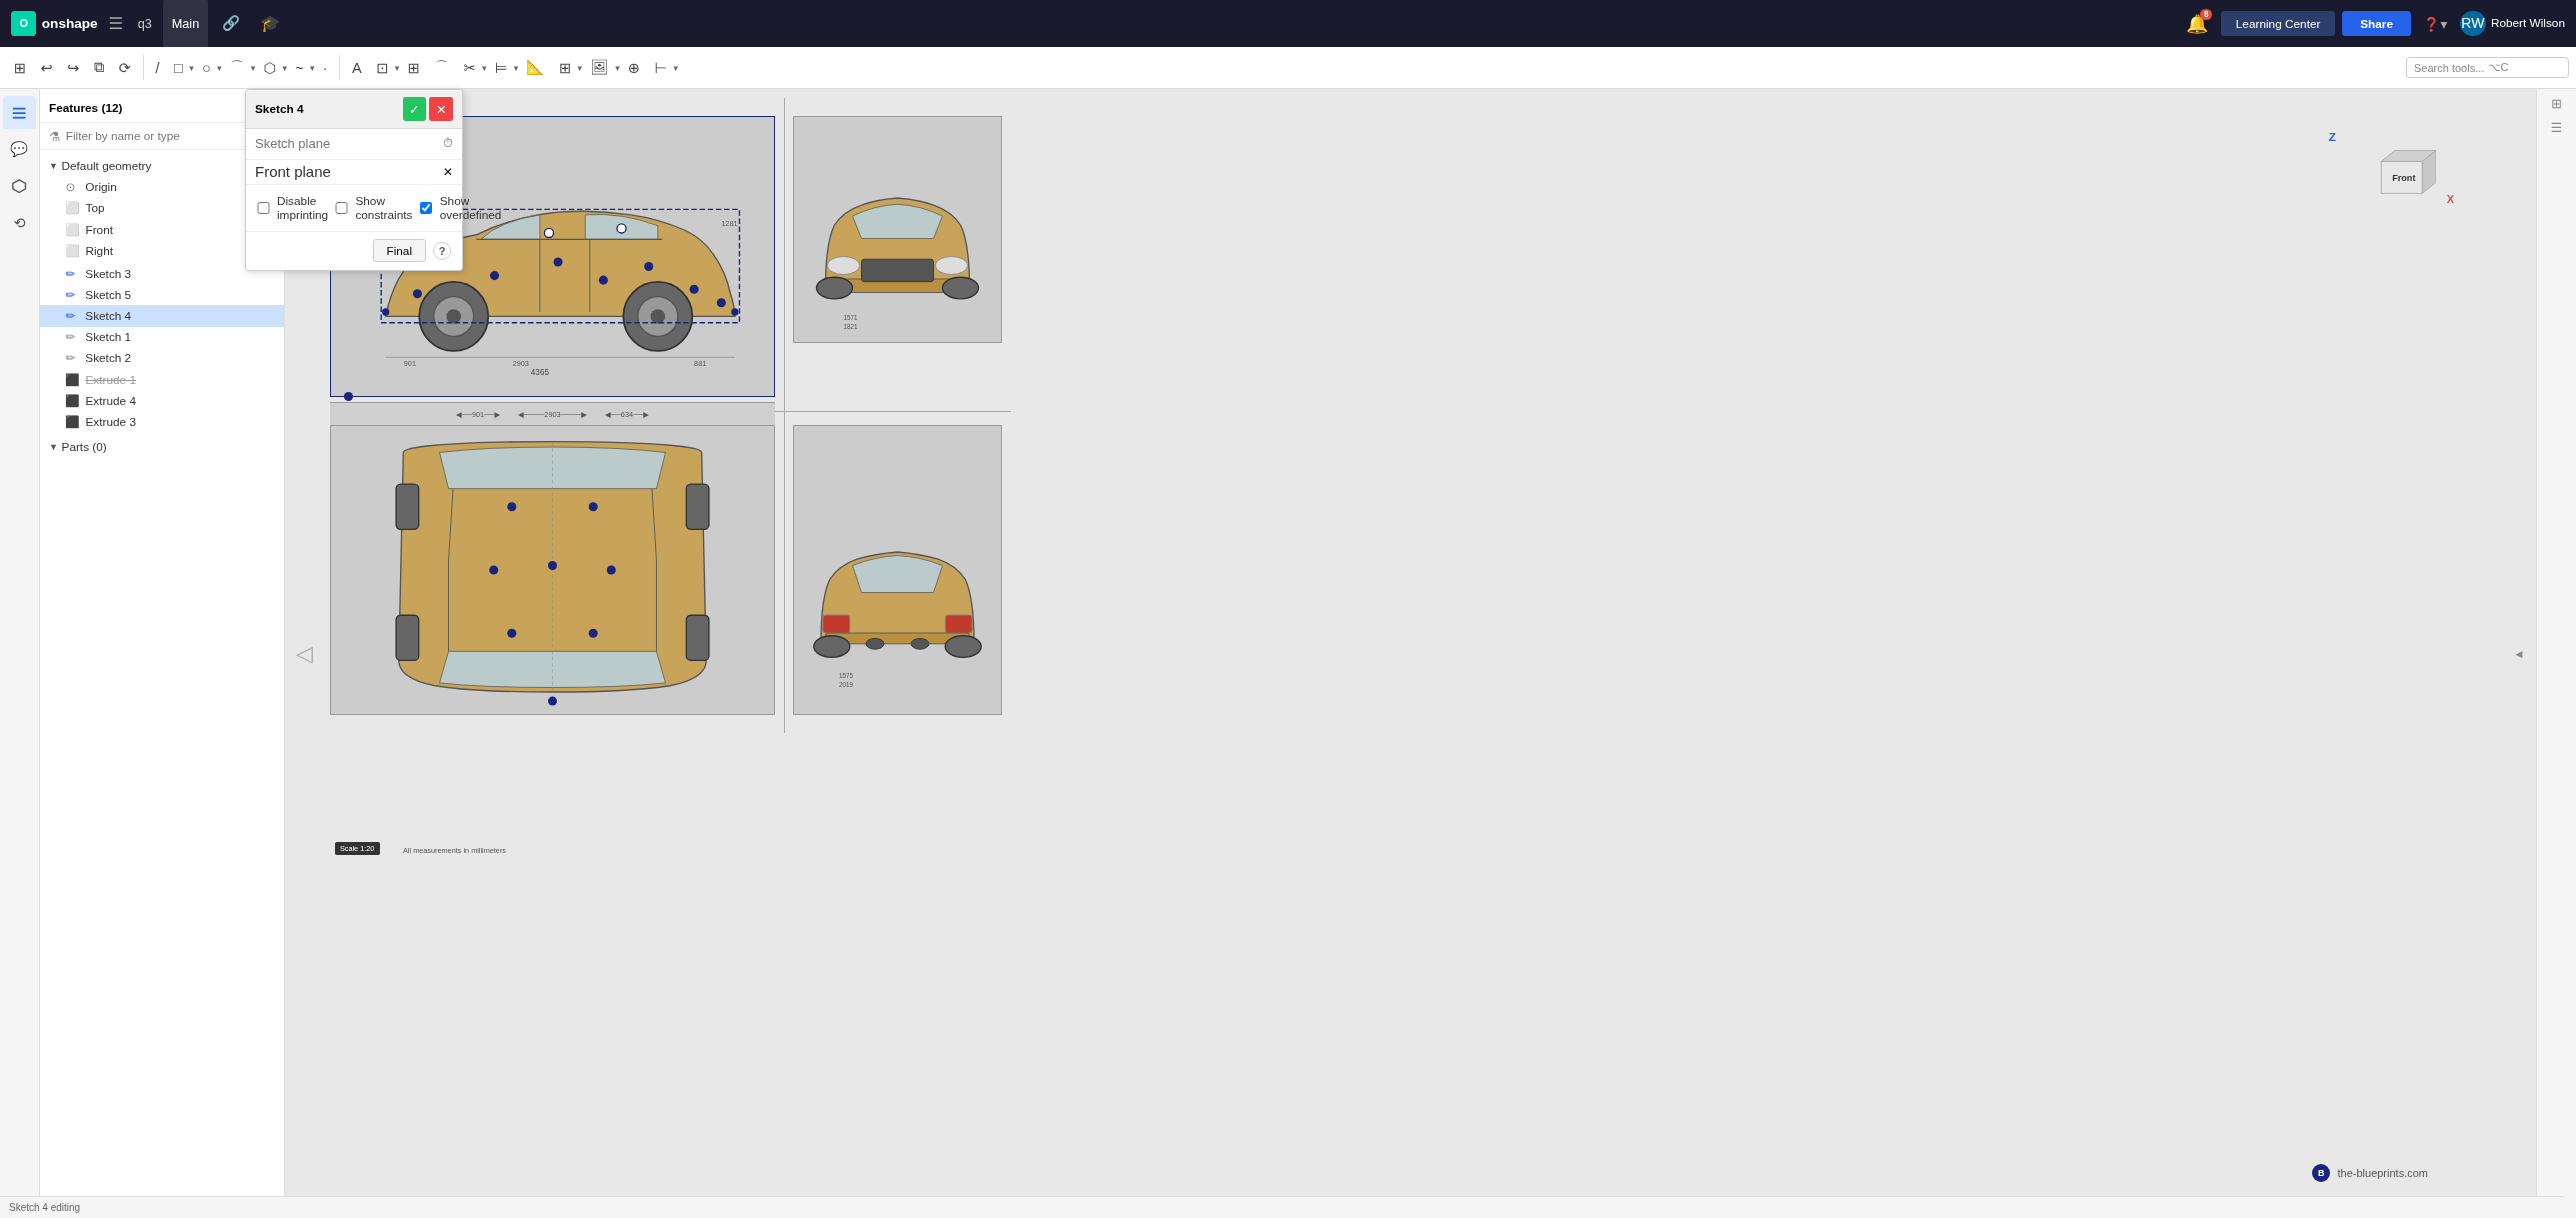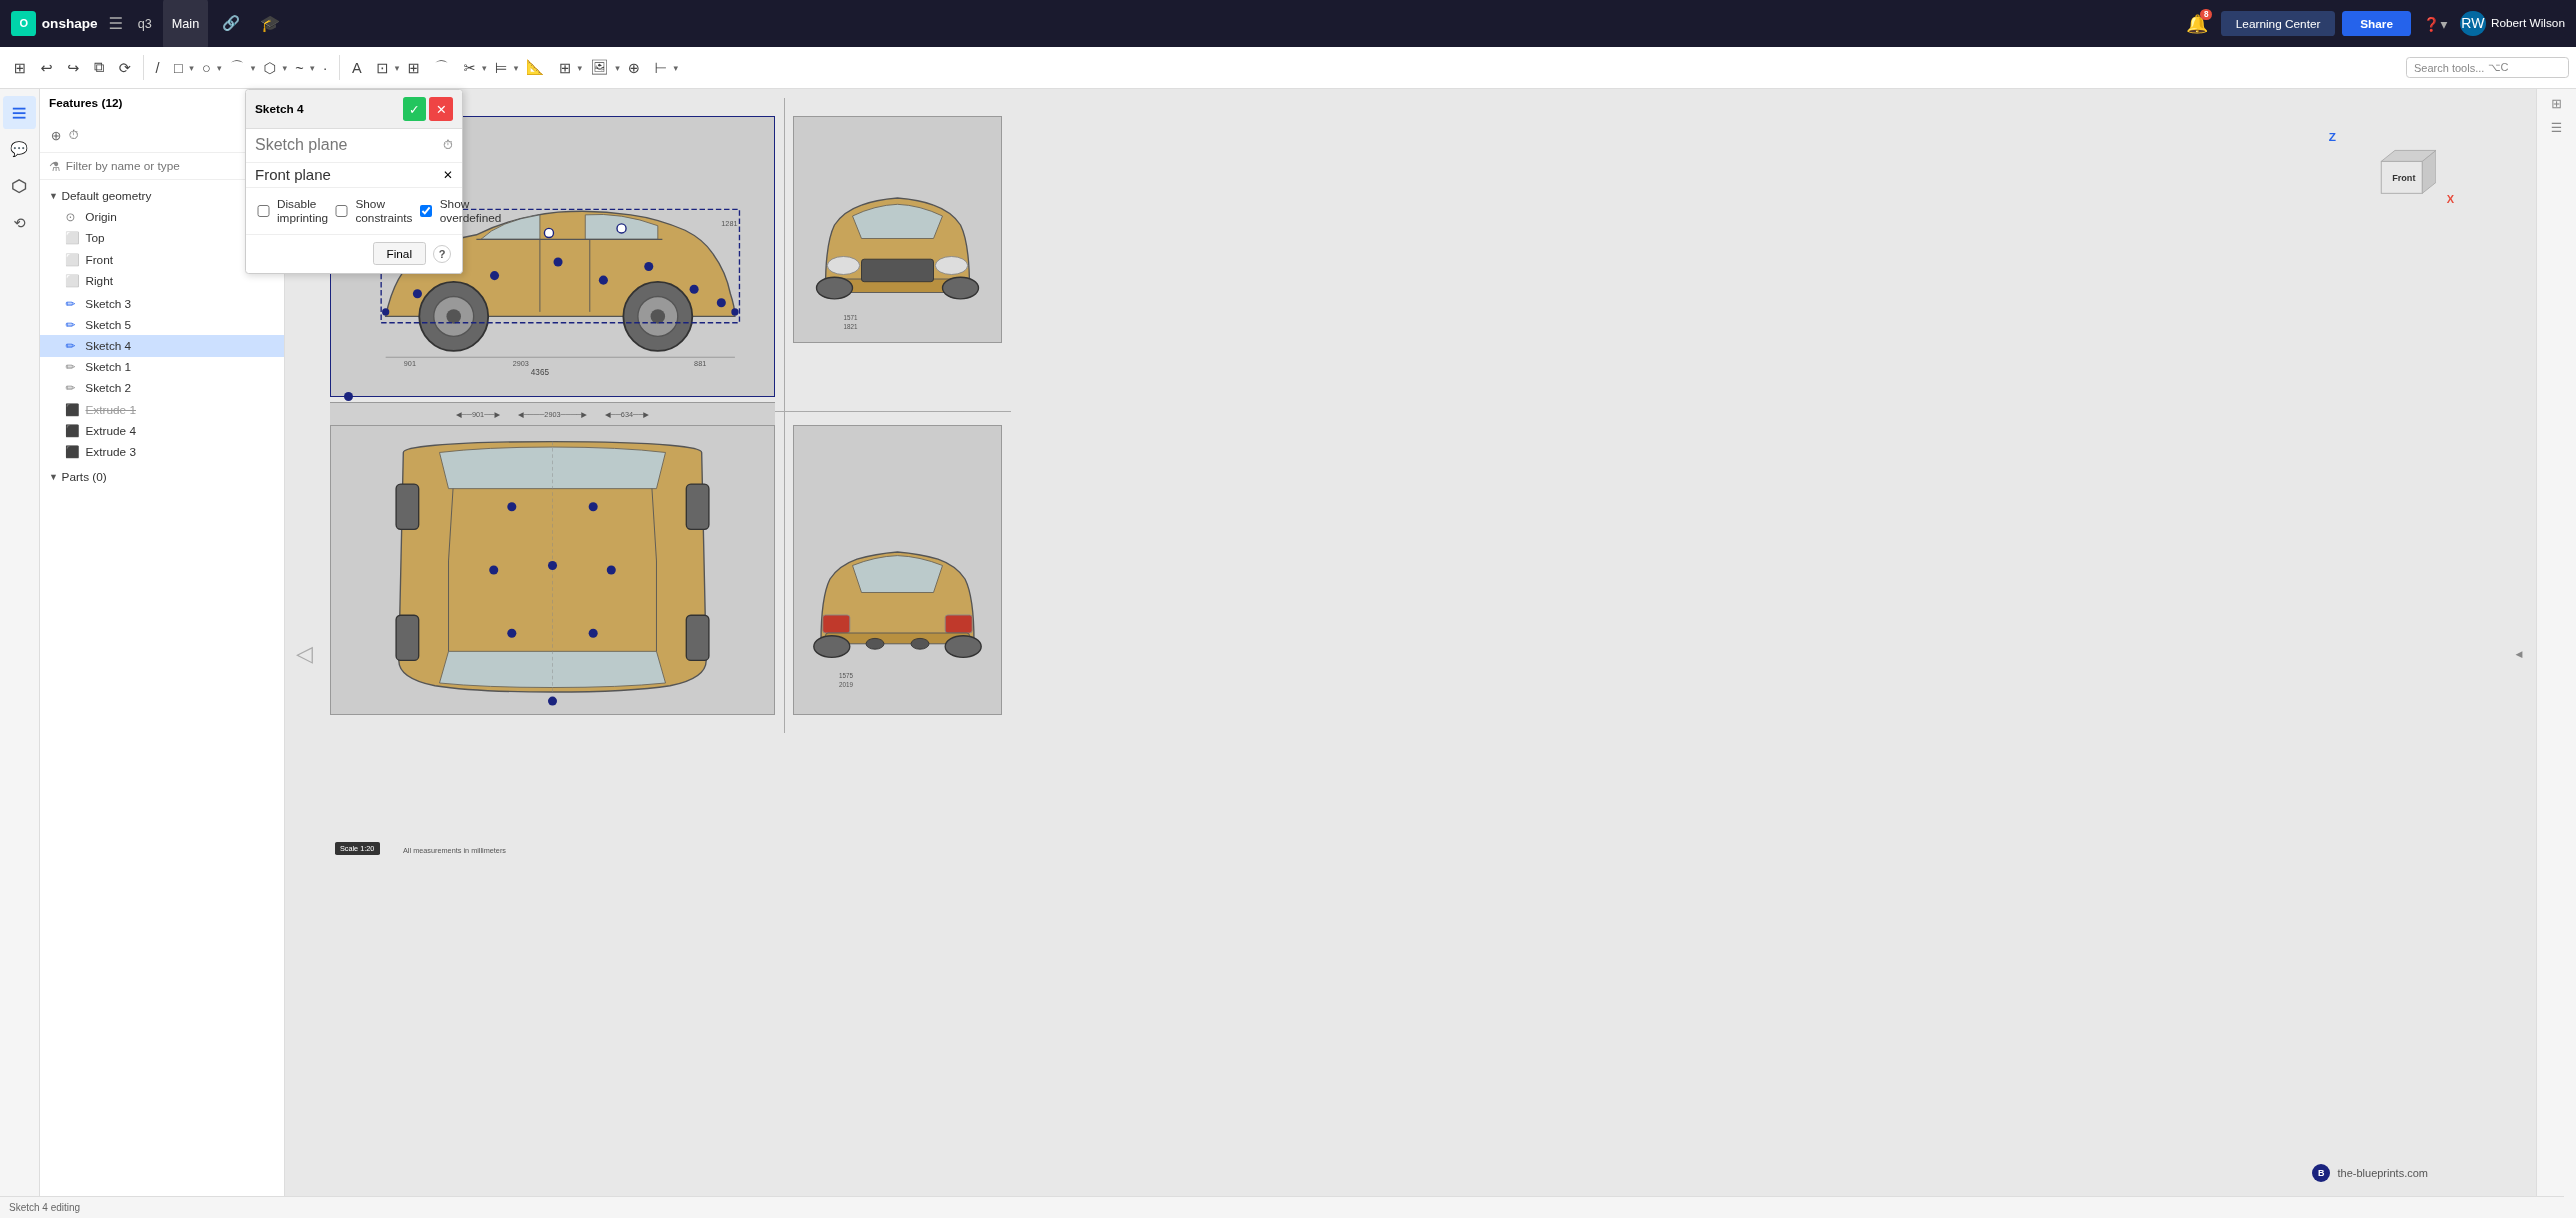--- a/index.html
+++ b/index.html
@@ -40,21 +40,21 @@
     
     #main { display: flex; height: calc(1218px - 47px - 42px); }
 
     
     #left-icons { width: 40px; background: #f5f5f5; border-right: 0.9px solid #ddd; display: flex; flex-direction: column; align-items: center; padding-top: 7.3px; gap: 3.6px; }
     .left-icon-btn { width: 33px; height: 33px; display: flex; align-items: center; justify-content: center; border-radius: 3.6px; cursor: pointer; color: #555; font-size: 14.5px; }
     .left-icon-btn.active { background: #dbeafe; color: #2563eb; }
 
     
     #feature-panel { width: 245px; background: #fff; border-right: 0.9px solid #ddd; display: flex; flex-direction: column; overflow: hidden; }
-    #feature-header { display: flex; align-items: flex-start; padding: 7.3px 9px; border-bottom: 0.9px solid #eee; gap: 16px; flex-direction: column; }
+    #feature-header { display: flex; align-items: flex-end; padding: 7.3px 9px; border-bottom: 0.9px solid #eee; gap: 16px; }
     #feature-header .title { font-weight: 600; font-size: 11.8px; flex: 1; }
     #feature-header .header-icons { display: flex; gap: 3.6px; }
     #feature-header .header-icon { color: #666; font-size: 12.7px; cursor: pointer; padding: 1.8px; }
     #search-bar { display: flex; align-items: center; padding: 5.4px 9px; border-bottom: 0.9px solid #eee; gap: 5.4px; }
     #search-bar .filter-icon { color: #888; font-size: 12.7px; }
     #search-bar input { border: none; outline: none; font-size: 11.8px; color: #888; flex: 1; background: transparent; }
 
     
     #feature-tree { flex: 1; overflow-y: auto; padding: 3.6px 0; }
     .tree-section { padding: 1.8px 0; }
@@ -71,21 +71,21 @@
     .parts-section { padding: 3.6px 0; }
     .parts-header { display: flex; align-items: center; padding: 3.6px 9px; cursor: pointer; gap: 3.6px; font-size: 11.8px; font-weight: 500; color: #333; }
 
     
     #sketch-dialog { position: absolute; left: 245px; top: 89px; width: 218px; background: white; border: 0.9px solid #ccc; border-radius: 3.6px; box-shadow: 1.8px 1.8px 7.3px rgba(0,0,0,0.15); z-index: 100; }
     #sketch-dialog-header { display: flex; align-items: center; padding: 7.3px 9px; background: #f0f0f0; border-bottom: 0.9px solid #ddd; border-radius: 3.6px 3.6px 0 0; }
     #sketch-dialog-header .dialog-title { flex: 1; font-weight: 600; font-size: 11.8px; }
     #sketch-dialog-header .dialog-ok { background: #22c55e; border: none; border-radius: 2.7px; width: 23.6px; height: 23.6px; cursor: pointer; display: flex; align-items: center; justify-content: center; color: white; font-size: 12.7px; }
     #sketch-dialog-header .dialog-cancel { background: #ef4444; border: none; border-radius: 2.7px; width: 23.6px; height: 23.6px; cursor: pointer; display: flex; align-items: center; justify-content: center; color: white; font-size: 12.7px; }
     #sketch-dialog-plane { display: flex; align-items: center; padding: 7.3px 9px; border-bottom: 0.9px solid #eee; gap: 5.4px; font-size: 11px; color: #555; }
-    #sketch-dialog-plane .plane-label { font-size: 16px; color: #777; flex: 1; }
+    #sketch-dialog-plane .plane-label { font-size: 13px; color: #777; flex: 1; }
     #sketch-dialog-plane .plane-clock { color: #666; cursor: pointer; font-size: 12.7px; }
     .dialog-options { padding: 9px 11px; display: flex; gap: 7.3px; }
     .dialog-option { display: flex; align-items: center; gap: 7.3px; font-size: 11.8px; color: #333; }
     .dialog-option input[type=checkbox] { width: 12.7px; height: 12.7px; }
     .dialog-footer { display: flex; align-items: center; justify-content: flex-end; padding: 7.3px 11px; border-top: 0.9px solid #eee; gap: 7.3px; }
     .final-btn { background: #f5f5f5; border: 0.9px solid #ccc; border-radius: 2.7px; padding: 3.6px 12.7px; cursor: pointer; font-size: 11.8px; }
     .help-circle { width: 18px; height: 18px; border-radius: 50%; border: 0.9px solid #ccc; display: flex; align-items: center; justify-content: center; cursor: pointer; color: #555; font-size: 11px; font-weight: bold; }
 
     
     #canvas-area { flex: 1; background: #e8e8e8; position: relative; overflow: hidden; }

